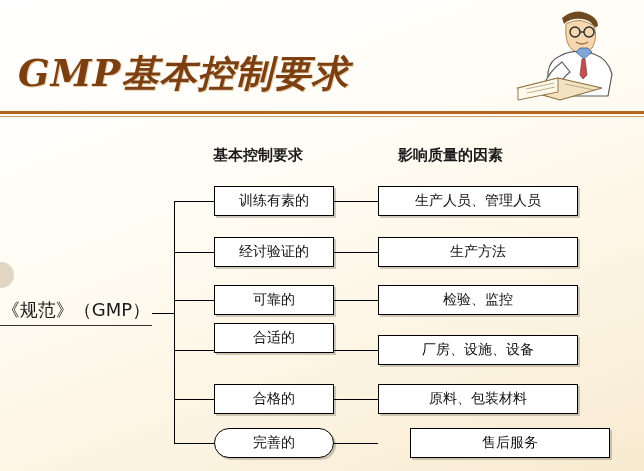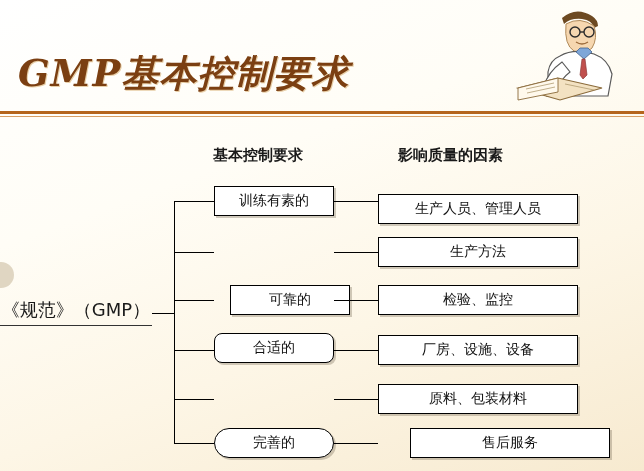--- a/index.html
+++ b/index.html
@@ -181,37 +181,39 @@
   <div class="root-label">《规范》（GMP）</div>
   <div class="root-underline"></div>
 
   <div class="line h" style="left:152px; top:313px; width:22px;"></div>
 
   <div class="line v" style="left:174px; top:201px; height:242px;"></div>
 
   <div class="line h" style="left:174px; top:201px; width:40px;"></div>
   <div class="node mid" style="top:186px;">训练有素的</div>
   <div class="line h" style="left:334px; top:201px; width:44px;"></div>
-  <div class="node right" style="top:186px;margin-top:8px;">生产人员、管理人员</div>
+  <div class="node right" style="top:186px;">生产人员、管理人员</div>
 
   <div class="line h" style="left:174px; top:252px; width:40px;"></div>
+  <div class="node mid" style="top:237px;">经讨验证的</div>
   <div class="line h" style="left:334px; top:252px; width:44px;"></div>
   <div class="node right" style="top:237px;">生产方法</div>
 
   <div class="line h" style="left:174px; top:300px; width:40px;"></div>
-  <div class="node mid" style="top:285px;margin-left:16px;">可靠的</div>
+  <div class="node mid" style="top:285px;">可靠的</div>
   <div class="line h" style="left:334px; top:300px; width:44px;"></div>
   <div class="node right" style="top:285px;">检验、监控</div>
 
   <div class="line h" style="left:174px; top:350px; width:40px;"></div>
-  <div class="node mid" style="top:333px;border-radius:8px;">合适的</div>
+  <div class="node mid" style="top:323px;">合适的</div>
   <div class="line h" style="left:334px; top:350px; width:44px;"></div>
   <div class="node right" style="top:335px;">厂房、设施、设备</div>
 
   <div class="line h" style="left:174px; top:399px; width:40px;"></div>
+  <div class="node mid" style="top:384px;">合格的</div>
   <div class="line h" style="left:334px; top:399px; width:44px;"></div>
   <div class="node right" style="top:384px;">原料、包装材料</div>
 
   <div class="line h" style="left:174px; top:443px; width:40px;"></div>
   <div class="node mid" style="top:428px;border-radius:15px;">完善的</div>
   <div class="line h" style="left:334px; top:443px; width:44px;"></div>
   <div class="node right" style="top:428px;margin-left:32px;">售后服务</div>
 
 </div>
 

